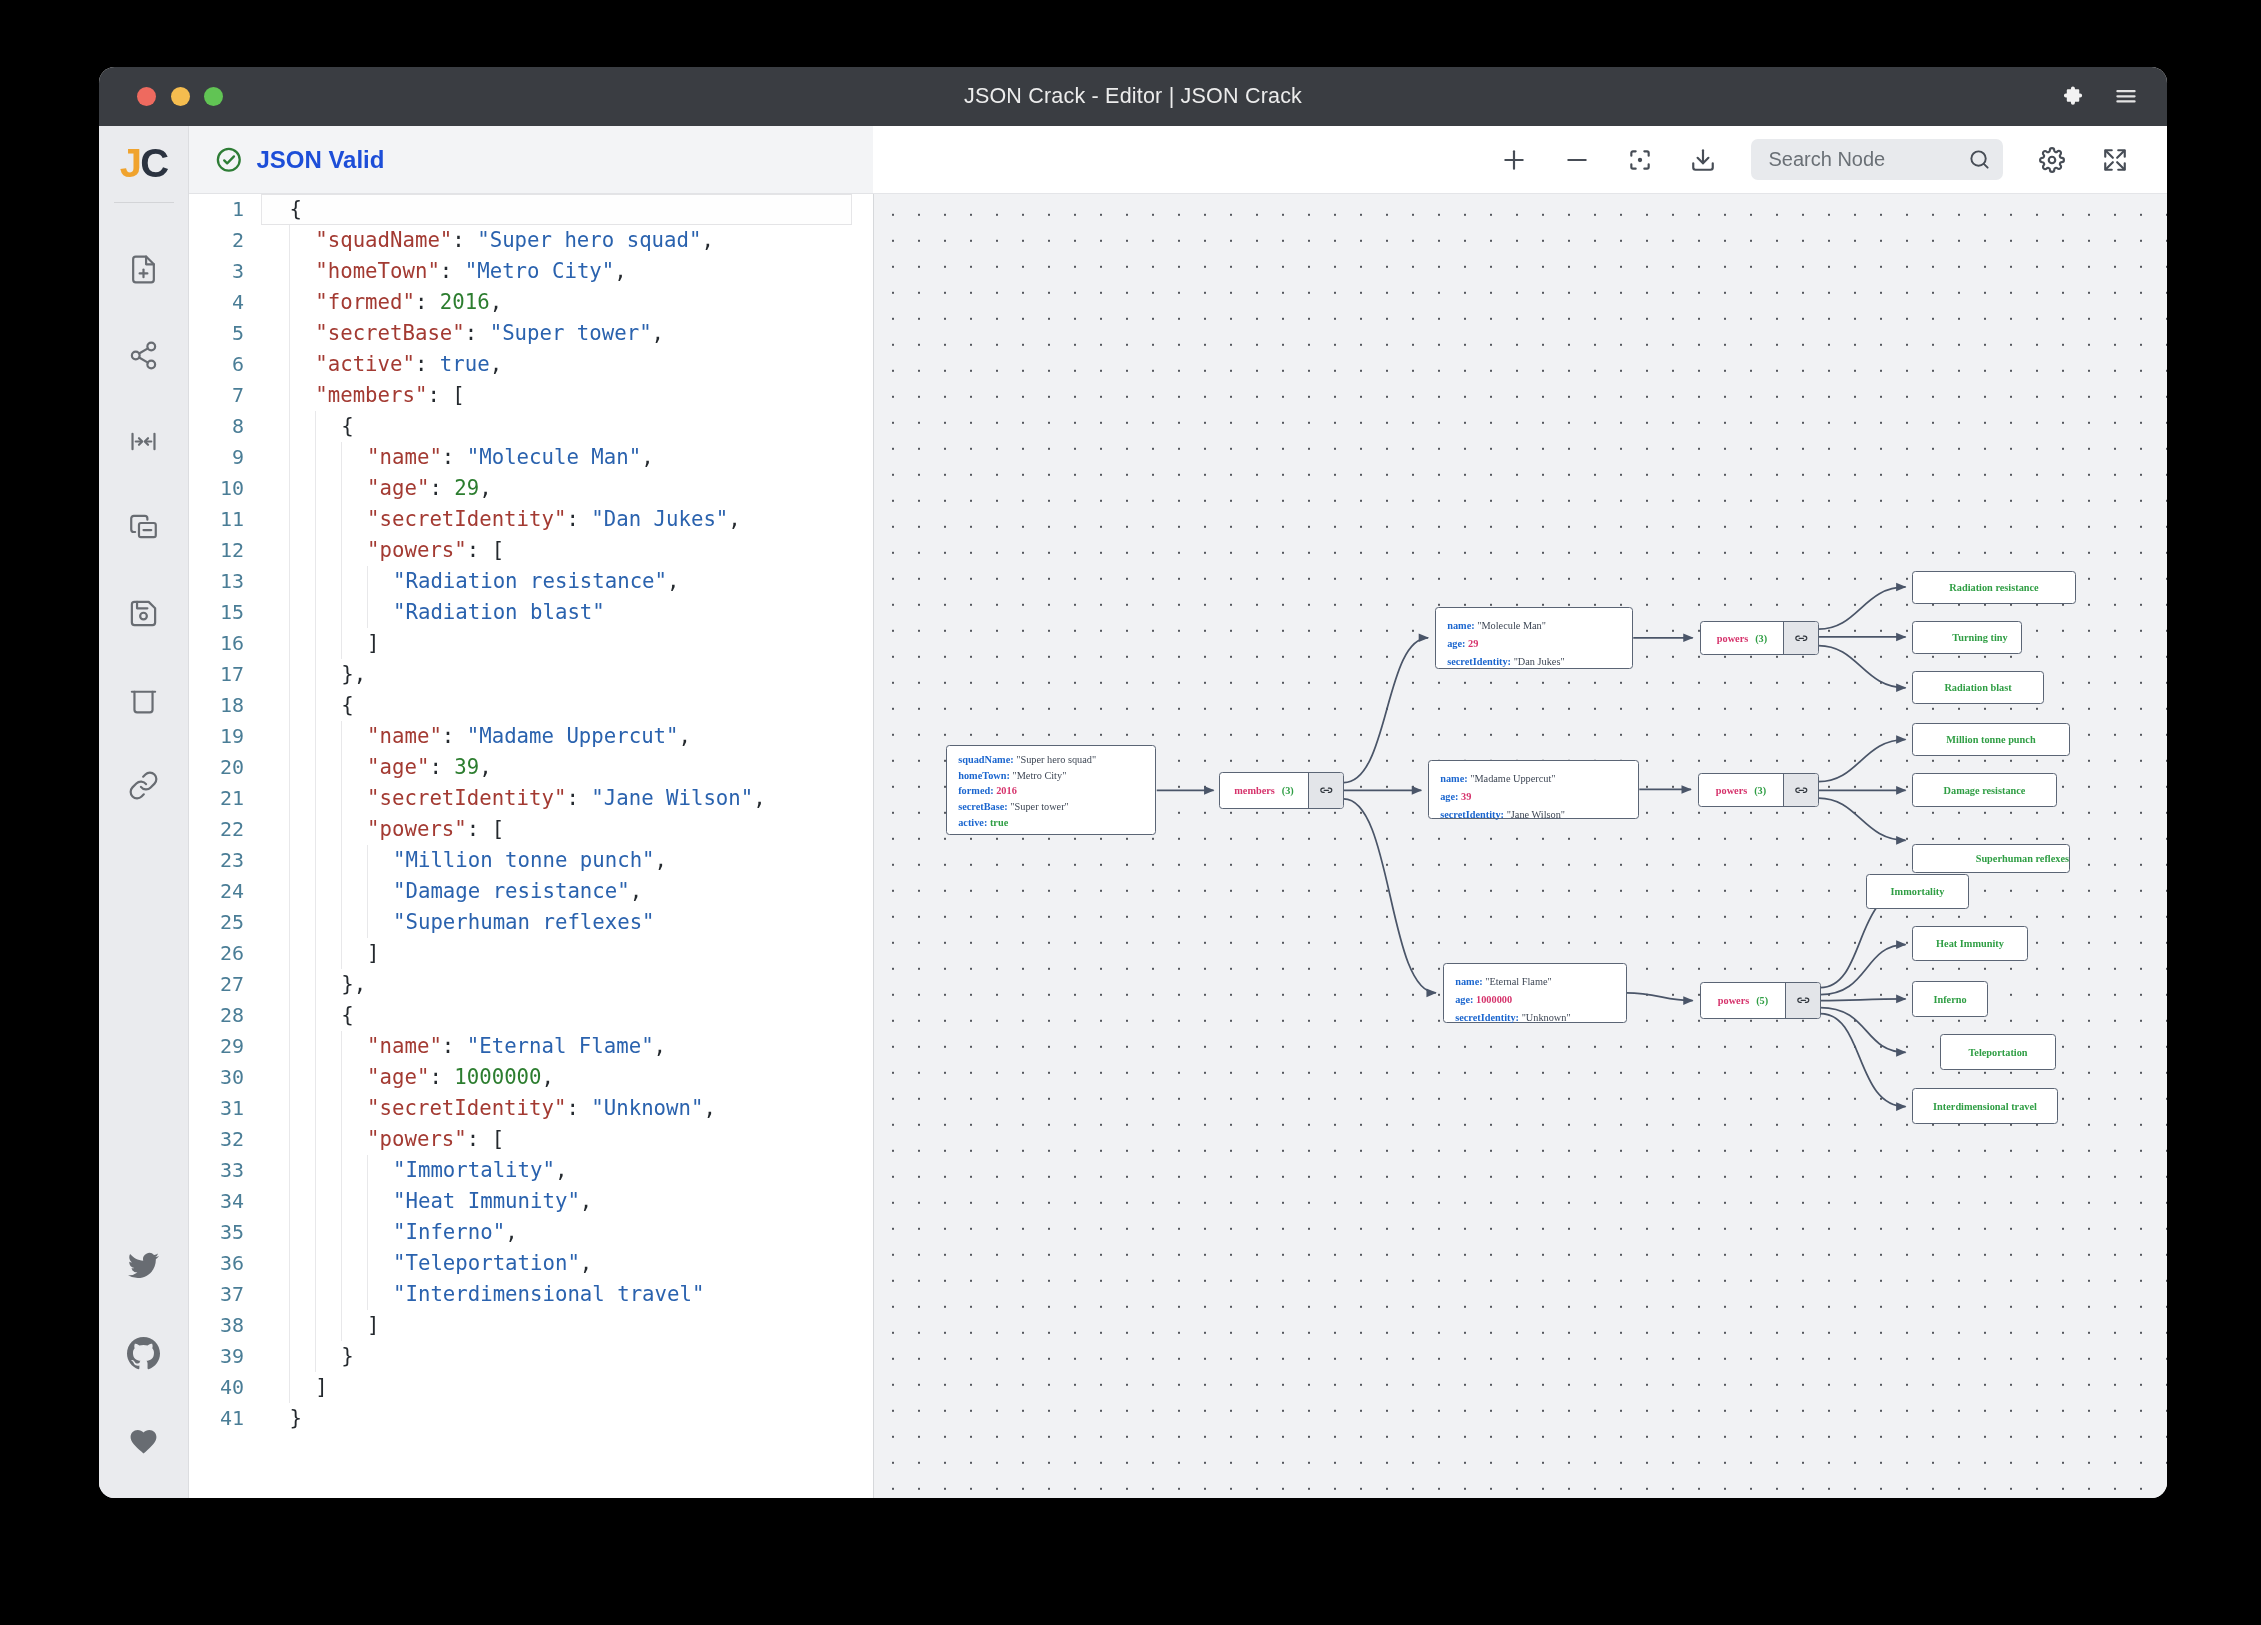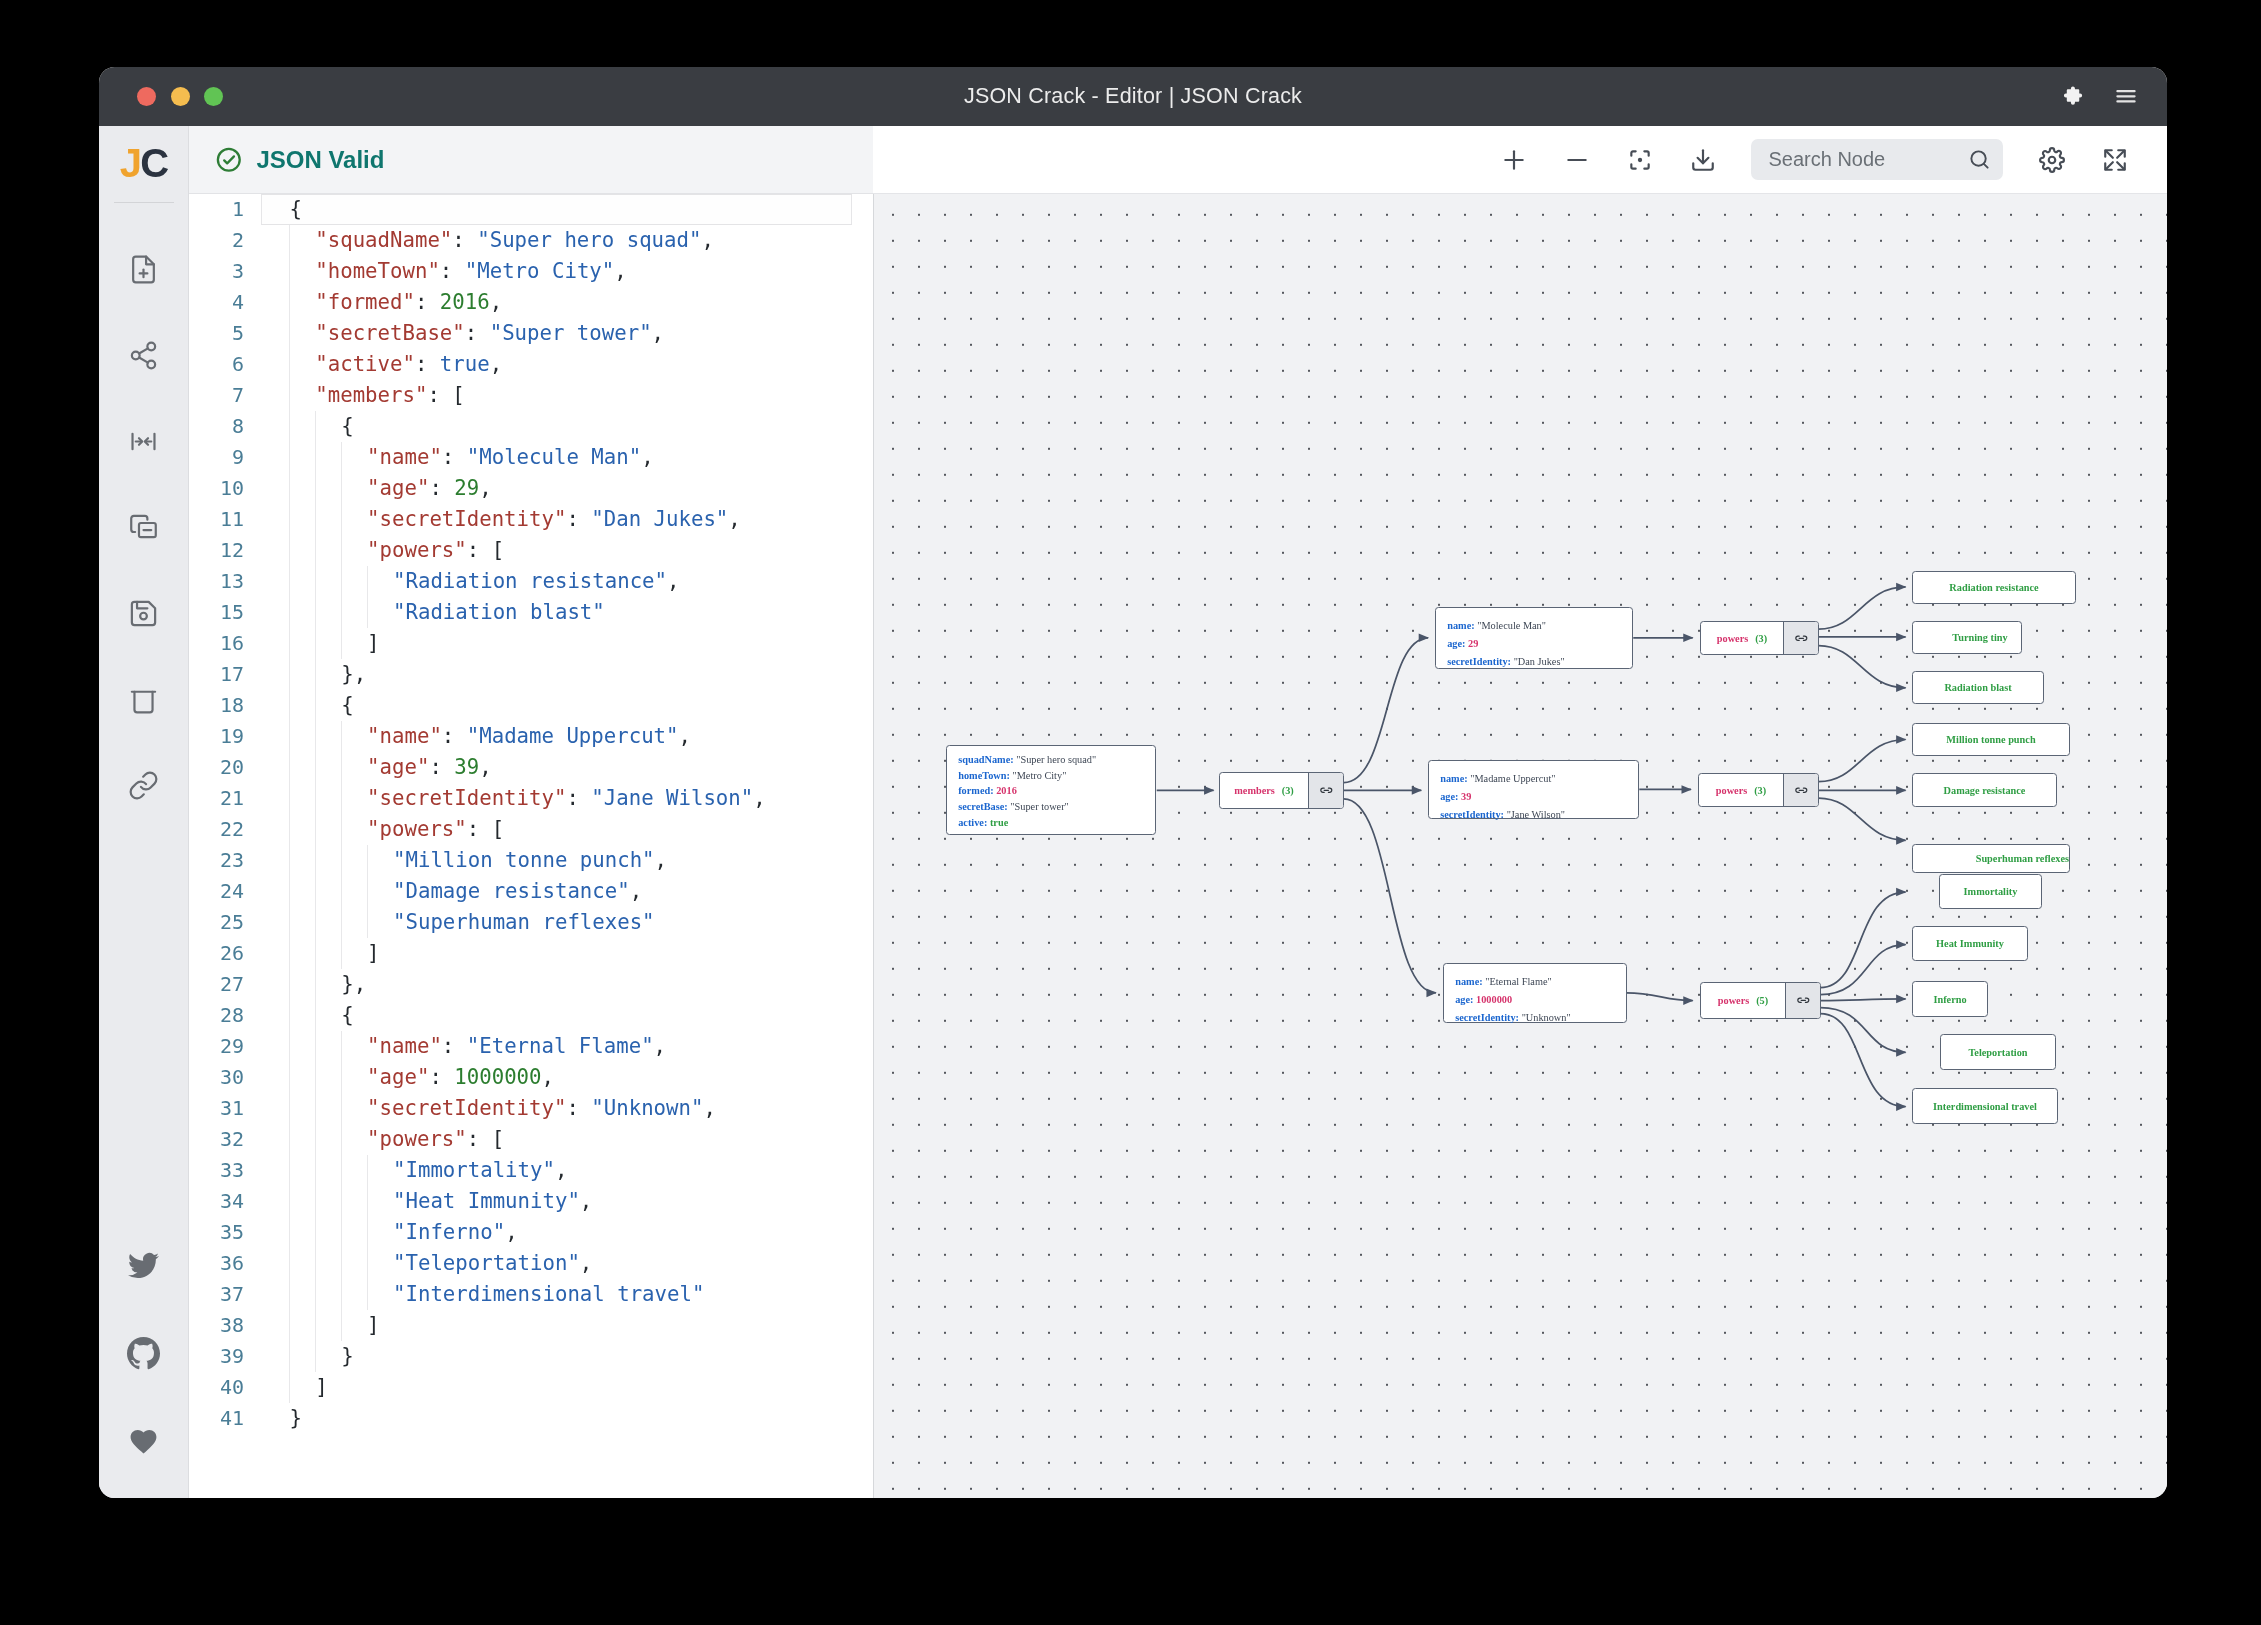--- a/index.html
+++ b/index.html
@@ -23,21 +23,21 @@
   .ab-btn{width:55px;height:55px;display:flex;align-items:center;justify-content:center;margin-top:31px;cursor:pointer;}
   .ab-btn svg{stroke:#686c72;fill:none;stroke-width:1.7;stroke-linecap:round;stroke-linejoin:round;}
   .ab-btn.fill svg{fill:#686c72;stroke:none;}
   .ab-spacer{flex:1;}
   .ab-social{display:flex;flex-direction:column;align-items:center;gap:33px;padding-bottom:29px;}
   
   .main{flex:1;display:flex;flex-direction:column;min-width:0;}
   .topstrip{height:68px;display:flex;flex:none;}
   .editor-header{width:684px;flex:none;background:#f3f4f6;border-bottom:0.9px solid #e2e3e6;display:flex;align-items:center;padding-left:26px;gap:13.8px;box-sizing:border-box;}
   .editor-header svg{stroke:#2e7d36;fill:none;stroke-width:2;stroke-linecap:round;stroke-linejoin:round;}
-  .valid-text{color:#0f766e;font-size:24px;font-weight:600;}
+  .valid-text{color:#1d4ed8;font-size:24px;font-weight:600;}
   .graph-toolbar{flex:1;background:#ffffff;border-bottom:0.9px solid #e4e5e8;display:flex;align-items:center;justify-content:flex-end;gap:34px;padding-right:38px;}
   .gt-btn{width:29px;height:29px;display:flex;align-items:center;justify-content:center;cursor:pointer;flex:none;}
   .gt-btn svg{stroke:#474d56;fill:none;stroke-width:2;stroke-linecap:round;stroke-linejoin:round;display:block;}
   .searchbox{width:252px;height:41px;background:#e8eaed;border-radius:6.9px;display:flex;align-items:center;padding:0 12px 0 15.5px;box-sizing:border-box;flex:none;}
   .searchbox input{flex:1;border:none;outline:none;background:transparent;font-size:20px;color:#333;font-family:"Liberation Sans",sans-serif;min-width:0;}
   .searchbox input::placeholder{color:#6a7076;}
   .searchbox svg{stroke:#474d56;fill:none;stroke-width:2;stroke-linecap:round;flex:none;}
   .content{flex:1;display:flex;min-height:0;}
   
   .editor{width:684px;flex:none;background:#fff;position:relative;overflow:hidden;box-sizing:border-box;}
@@ -521,21 +521,21 @@
                   </svg>
               </div>
             </div>
 
             <div class="gnode leaf" style="left:1038px;top:377px;width:164px;height:33px;"><span>Radiation resistance</span></div>
             <div class="gnode leaf" style="left:1038px;top:427px;width:110px;height:33px;padding-left:26px;"><span>Turning tiny</span></div>
             <div class="gnode leaf" style="left:1038px;top:477px;width:132px;height:33px;"><span>Radiation blast</span></div>
             <div class="gnode leaf" style="left:1038px;top:529px;width:158px;height:33px;"><span>Million tonne punch</span></div>
             <div class="gnode leaf" style="left:1038px;top:579px;width:145px;height:34px;"><span>Damage resistance</span></div>
             <div class="gnode leaf" style="left:1038px;top:650px;width:158px;height:29px;justify-content:flex-end;"><span>Superhuman reflexes</span></div>
-            <div class="gnode leaf" style="left:1065px;top:680px;width:103px;height:35px;"><span>Immortality</span></div>
+            <div class="gnode leaf" style="left:992px;top:680px;width:103px;height:35px;"><span>Immortality</span></div>
             <div class="gnode leaf" style="left:1038px;top:732px;width:116px;height:35px;"><span>Heat Immunity</span></div>
             <div class="gnode leaf" style="left:1038px;top:787px;width:76px;height:36px;"><span>Inferno</span></div>
             <div class="gnode leaf" style="left:1038px;top:840px;width:116px;height:36px;margin-left:28px;"><span>Teleportation</span></div>
             <div class="gnode leaf" style="left:1038px;top:894px;width:146px;height:36px;"><span>Interdimensional travel</span></div>
           </div>
         </div>
       </div>
     </div>
   </div>
 </div>

